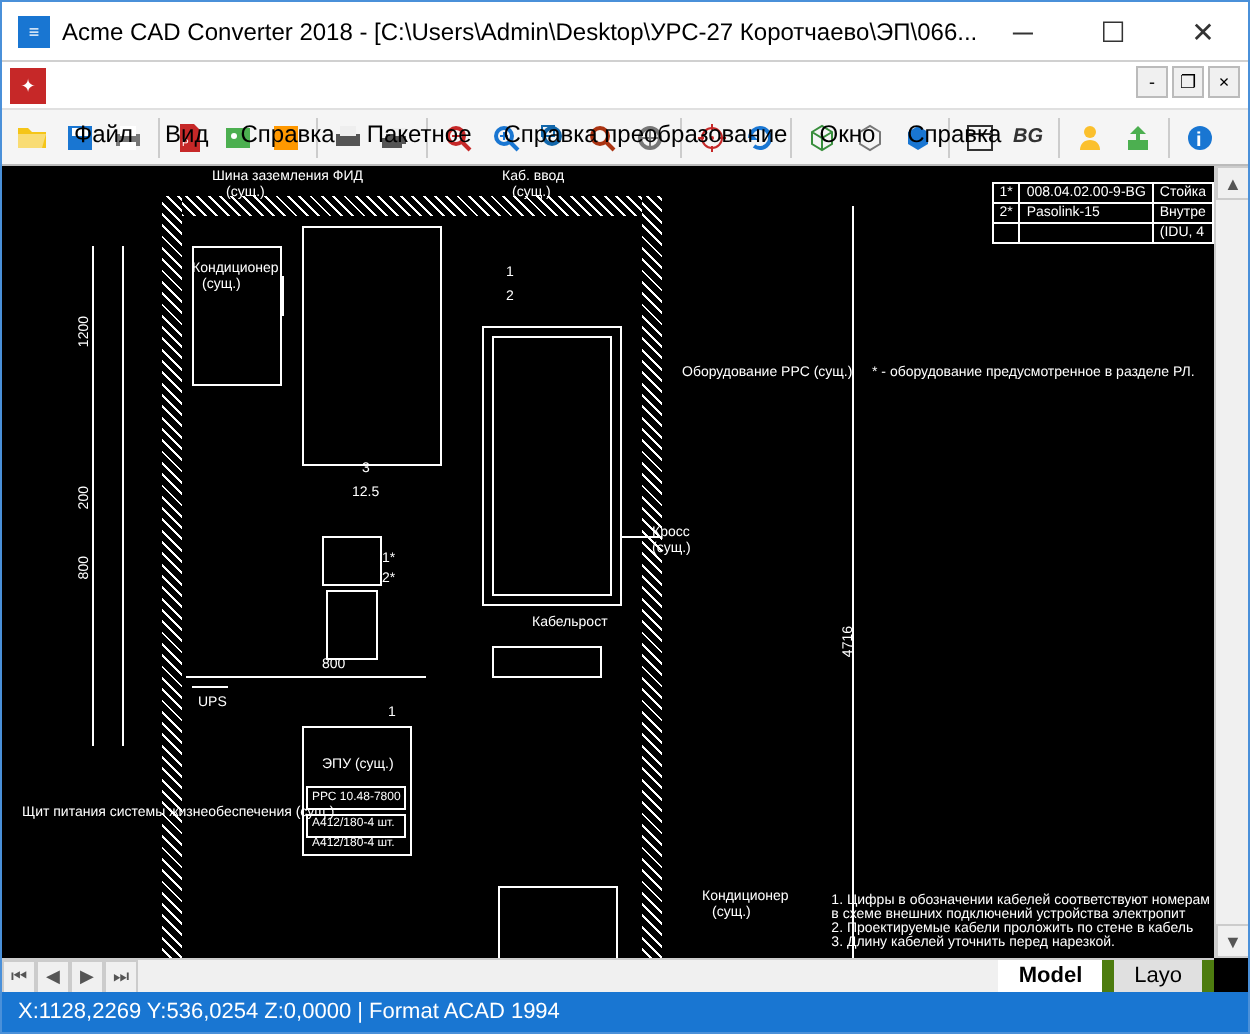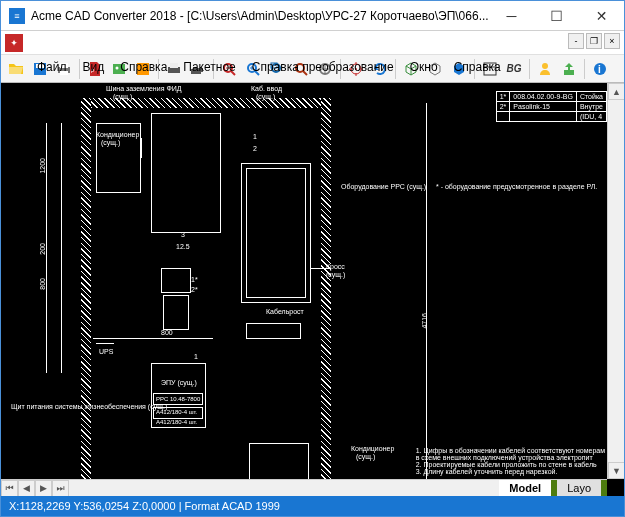--- a/index.html
+++ b/index.html
@@ -334,14 +334,14 @@
     <div class="scroll-track"></div>
   </div>
 
   <div class="tabs">
     <div class="tab active">Model</div>
     <div class="tab">Layo</div>
   </div>
 </div>
 
 <div class="statusbar">
-  <span>X:1128,2269 Y:536,0254 Z:0,0000 | Format ACAD 1999</span>
+  <span>X:1128,2269 Y:536,0254 Z:0,0000 | Format ACAD 1994</span>
 </div>
 
 </body></html>

